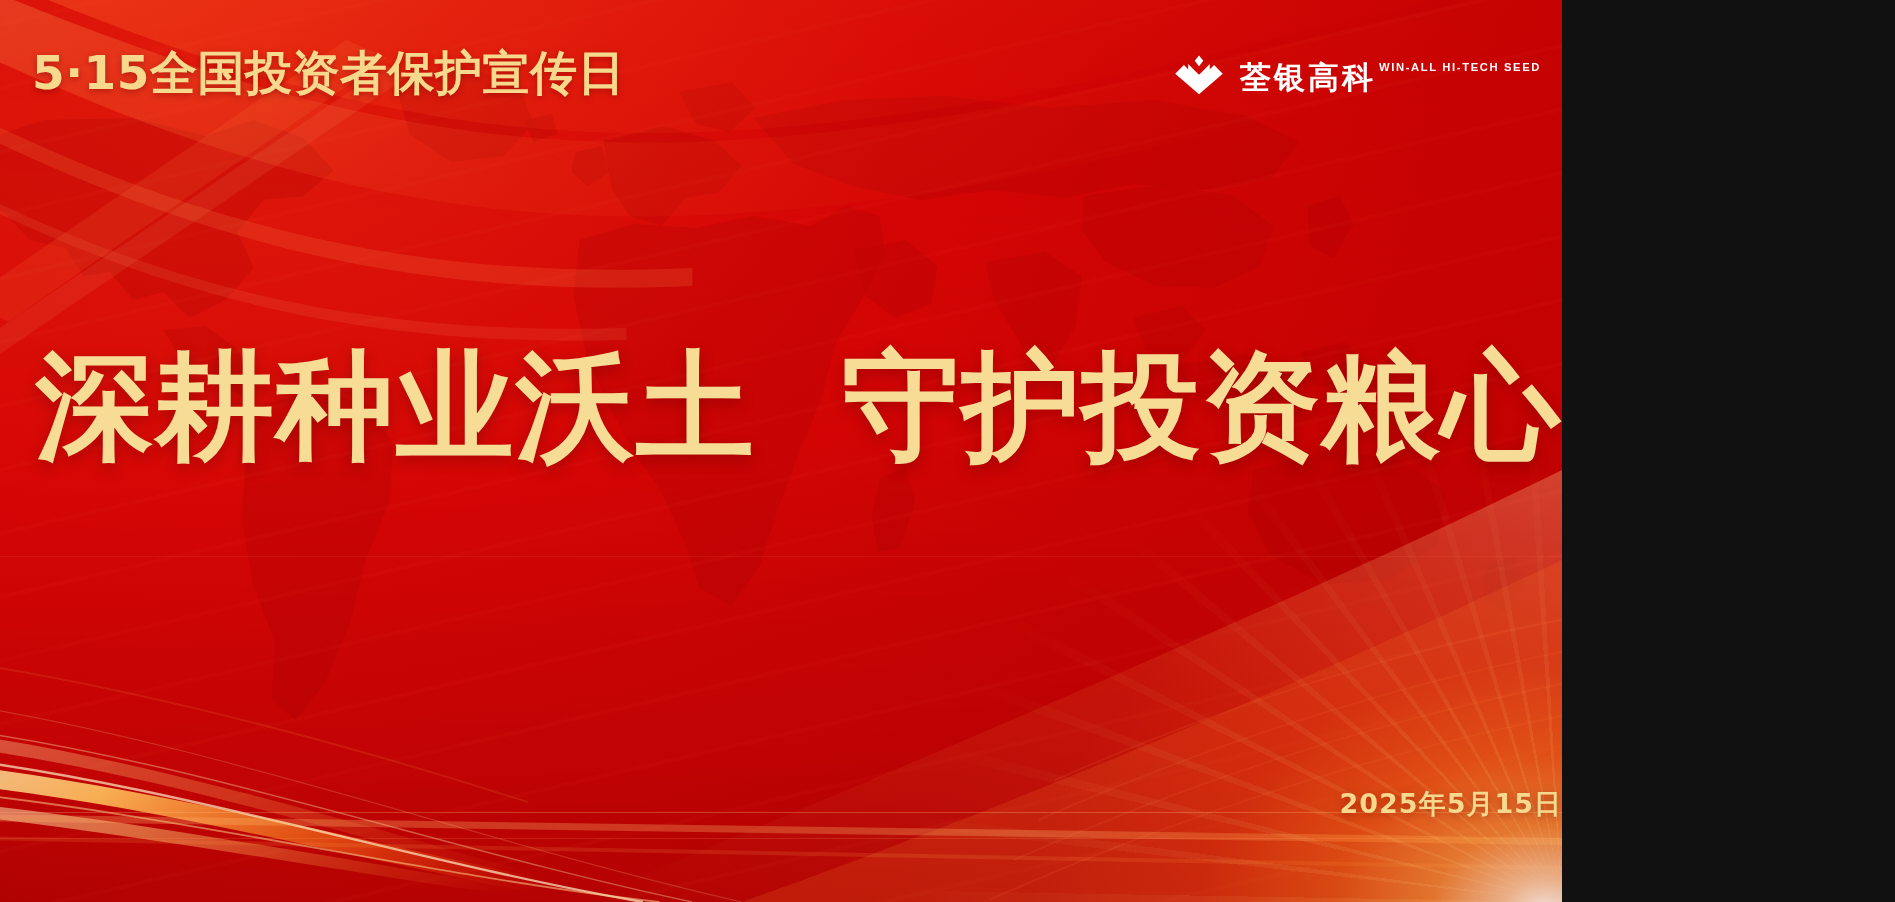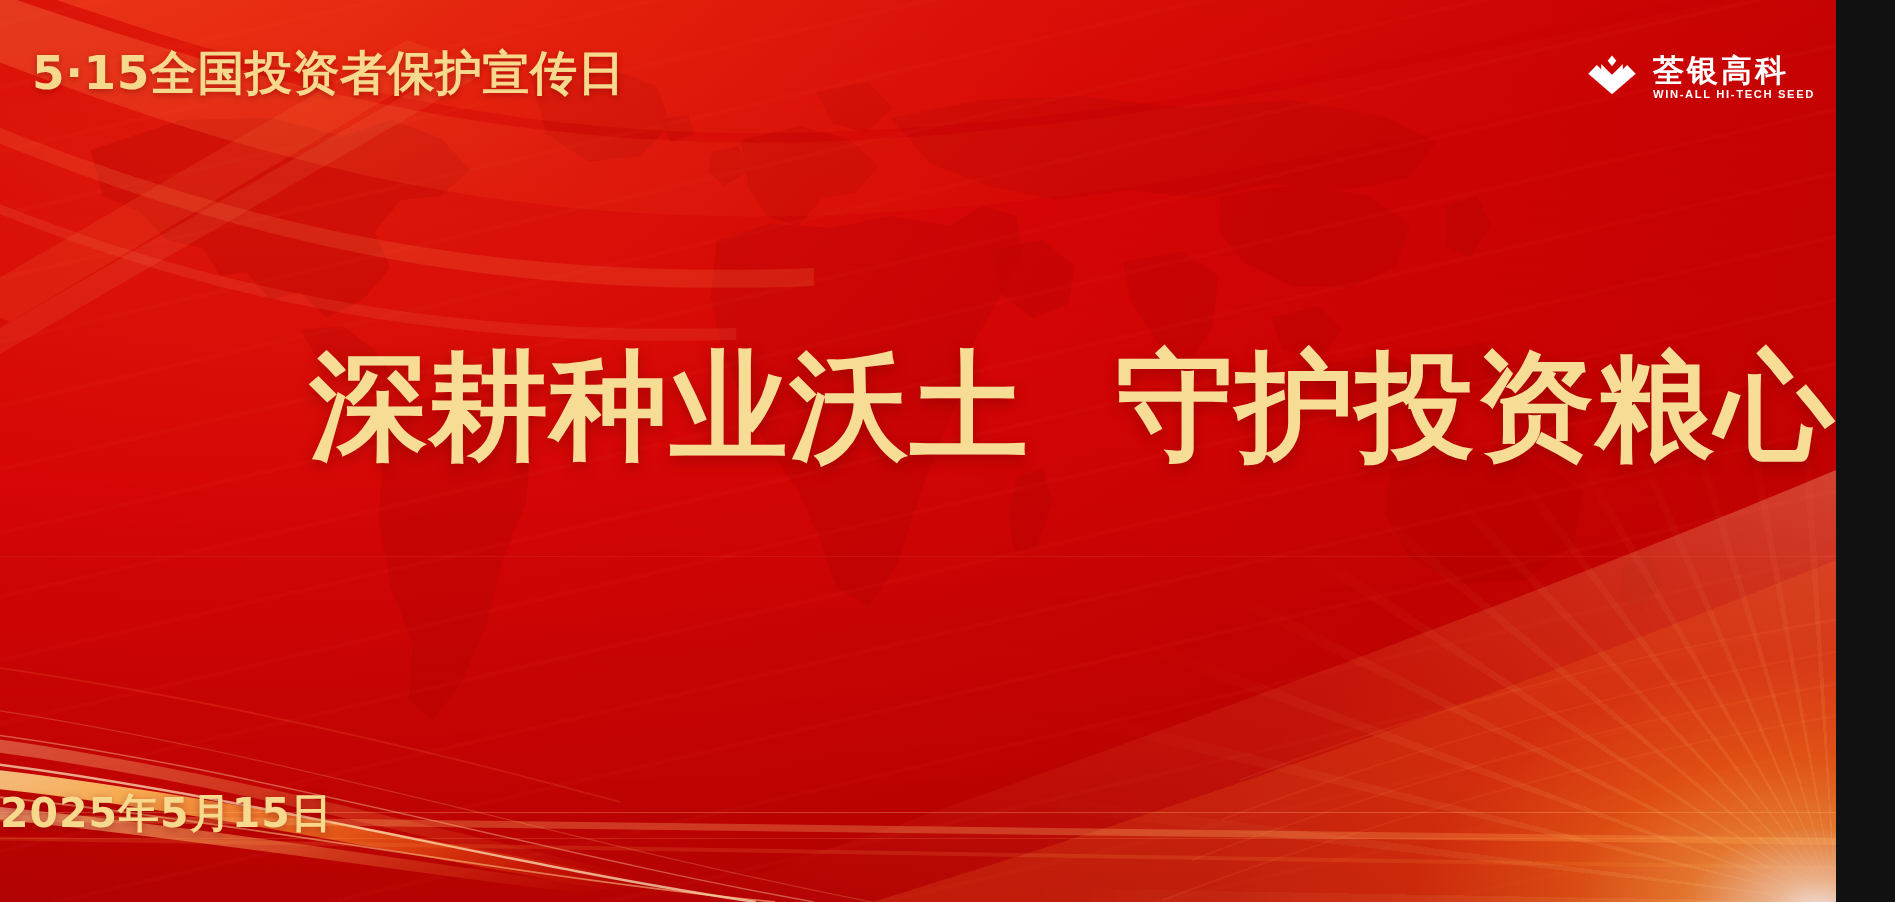--- a/index.html
+++ b/index.html
@@ -1,21 +1,21 @@
 <!DOCTYPE html>
 <html lang="zh"><head>
 <meta charset="utf-8">
 <title>5·15 Investor Protection Banner</title>
 <style>
   html,body{margin:0;padding:0;background:#111;}
   body{font-family:"Liberation Sans","DejaVu Sans",sans-serif;}
 
   #banner{
     position:relative;
-    width:1836px;
+    width:1562px;
     height:902px;
     overflow:hidden;
     background:#b91c1c;
     isolation:isolate;
   }
 
   
   .layer{position:absolute;inset:0;pointer-events:none;}
 
   
@@ -107,21 +107,21 @@
     font-family:"DejaVu Sans","Liberation Sans",sans-serif;
   }
 
   
   #logo{
     position:absolute;right:24px;top:10px;
     display:flex;align-items:center;gap:14px;
   }
   #logo-mark{width:54px;height:54px;flex:0 0 auto;}
   #logo-mark svg{width:100%;height:100%;display:block;}
-  #logo-text{display:flex;flex-direction:column;justify-content:flex-end;gap:3px;}
+  #logo-text{display:flex;flex-direction:row;justify-content:flex-end;gap:3px;}
   #logo-name{
     font-size:31px;font-weight:bold;color:#ffffff;letter-spacing:3px;line-height:1;
     font-family:"DejaVu Sans","Liberation Sans",sans-serif;
   }
   #logo-tagline{
     font-size:11px;color:#ffffff;letter-spacing:1.6px;line-height:1;font-weight:bold;
     transform:scaleX(1.02);transform-origin:left center;
   }
 
   
@@ -134,22 +134,22 @@
     letter-spacing:2px;
     line-height:1.12;
     white-space:pre;
     text-shadow:0 5px 14px rgba(105,0,0,.40);
     font-family:"DejaVu Sans","Liberation Sans",sans-serif;
   }
 
   
   #date{
     position:absolute;left:0;right:0;top:786px;
-    text-align:left;
-    font-size:41px;
+    text-align:right;
+    font-size:27px;
     font-weight:bold;
     color:#f6d98d;
     letter-spacing:1px;
     text-shadow:0 2px 8px rgba(110,0,0,.40);
     font-family:"DejaVu Sans","Liberation Sans",sans-serif;
   }
 </style>
 </head>
 <body>
 

